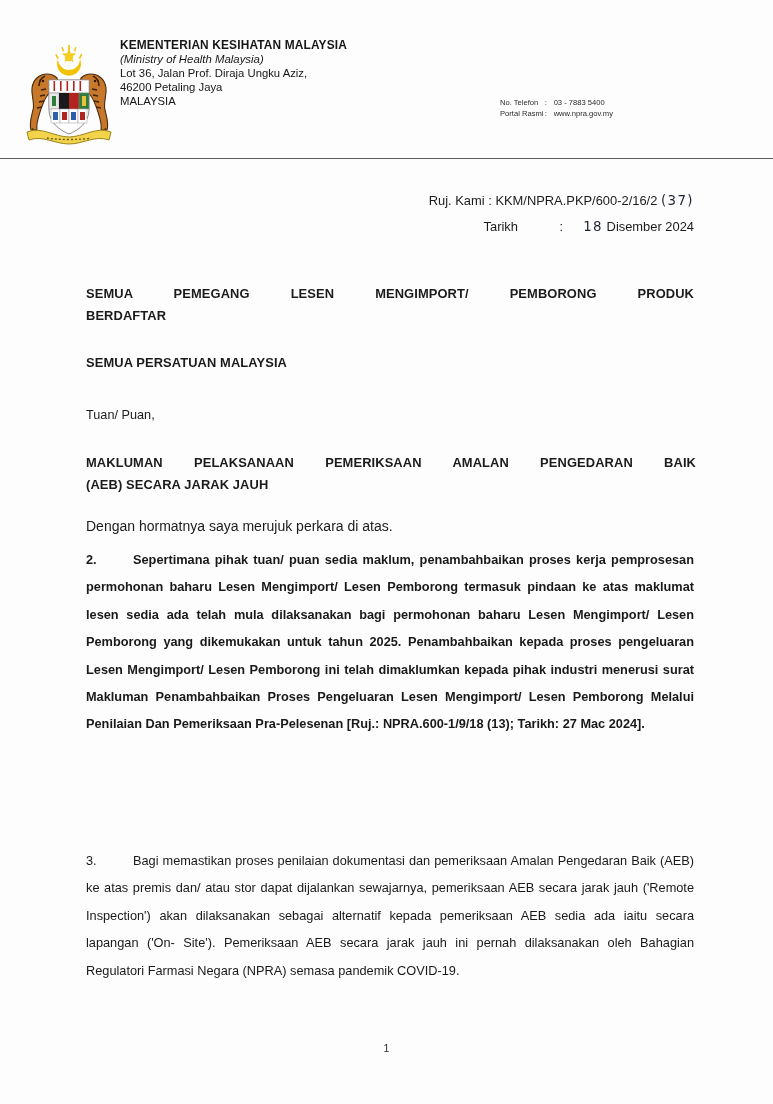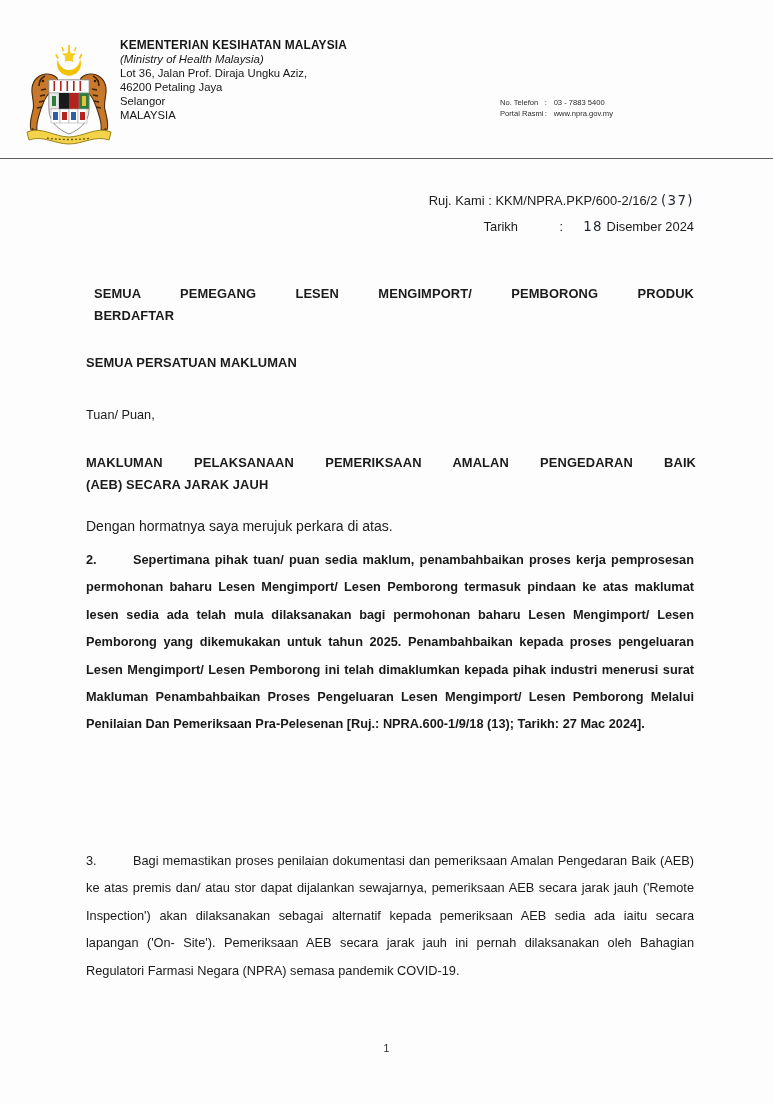--- a/index.html
+++ b/index.html
@@ -96,21 +96,21 @@
     top: 283px;
     left: 86px;
     width: 608px;
     font-weight: bold;
     font-size: 12.9px;
     line-height: 21.5px;
     text-align: justify;
     text-justify: inter-word;
     letter-spacing: 0.1px;
   }
-  .addr1 > span { display: block; margin-left: 8px; }
+  .addr1 > span { display: block; }
   .addr1 .j {
     text-align: justify;
     text-align-last: justify;
   }
   .addr2 {
     position: absolute;
     top: 352px;
     left: 86px;
     width: 608px;
     font-weight: bold;
@@ -238,21 +238,20 @@
 
       <path d="M10 92 C24 86 38 97 52 97 C66 97 80 86 94 92 L92 100 C78 95 66 104 52 104 C38 104 26 95 12 100 Z" fill="#f2d34a" stroke="#9a8418" stroke-width="1"></path>
       <path d="M30 98 C40 100 64 100 74 98" stroke="#6d5c10" stroke-width="1.4" fill="none" stroke-dasharray="2 2"></path>
     </svg>
 
     <div class="hd-text">
       <div class="hd-l1">KEMENTERIAN KESIHATAN MALAYSIA</div>
       <div class="hd-l2">(Ministry of Health Malaysia)</div>
       <div class="hd-l4">Lot 36, Jalan Prof. Diraja Ungku Aziz,</div>
       <div class="hd-l5">46200 Petaling Jaya</div>
-      <div class="hd-l6">Selangor</div>
       <div class="hd-l7">MALAYSIA</div>
     </div>
 
     <div class="contact">
       <table>
         <tbody>
             <tr>
           <td class="lbl">No. Telefon</td>
           <td class="col">:</td>
           <td>03 - 7883 5400</td>
@@ -280,21 +279,21 @@
       <span class="tarikh-colon">:</span>
       <span class="hand">18</span>
       <span>Disember 2024</span>
     </div>
   </div>
 
   <div class="addr1">
     <span class="j">SEMUA PEMEGANG LESEN MENGIMPORT/ PEMBORONG PRODUK</span>
     <span>BERDAFTAR</span>
   </div>
-  <div class="addr2">SEMUA PERSATUAN MAKLUMAN</div>
+  <div class="addr2">SEMUA PERSATUAN MALAYSIA</div>
 
   <div class="salutation">Tuan/ Puan,</div>
 
   <div class="subject">
     <span class="j">MAKLUMAN PELAKSANAAN PEMERIKSAAN AMALAN PENGEDARAN BAIK</span>
     <span class="last">(AEB) SECARA JARAK JAUH</span>
   </div>
 
   <div class="intro">Dengan hormatnya saya merujuk perkara di atas.</div>
 

